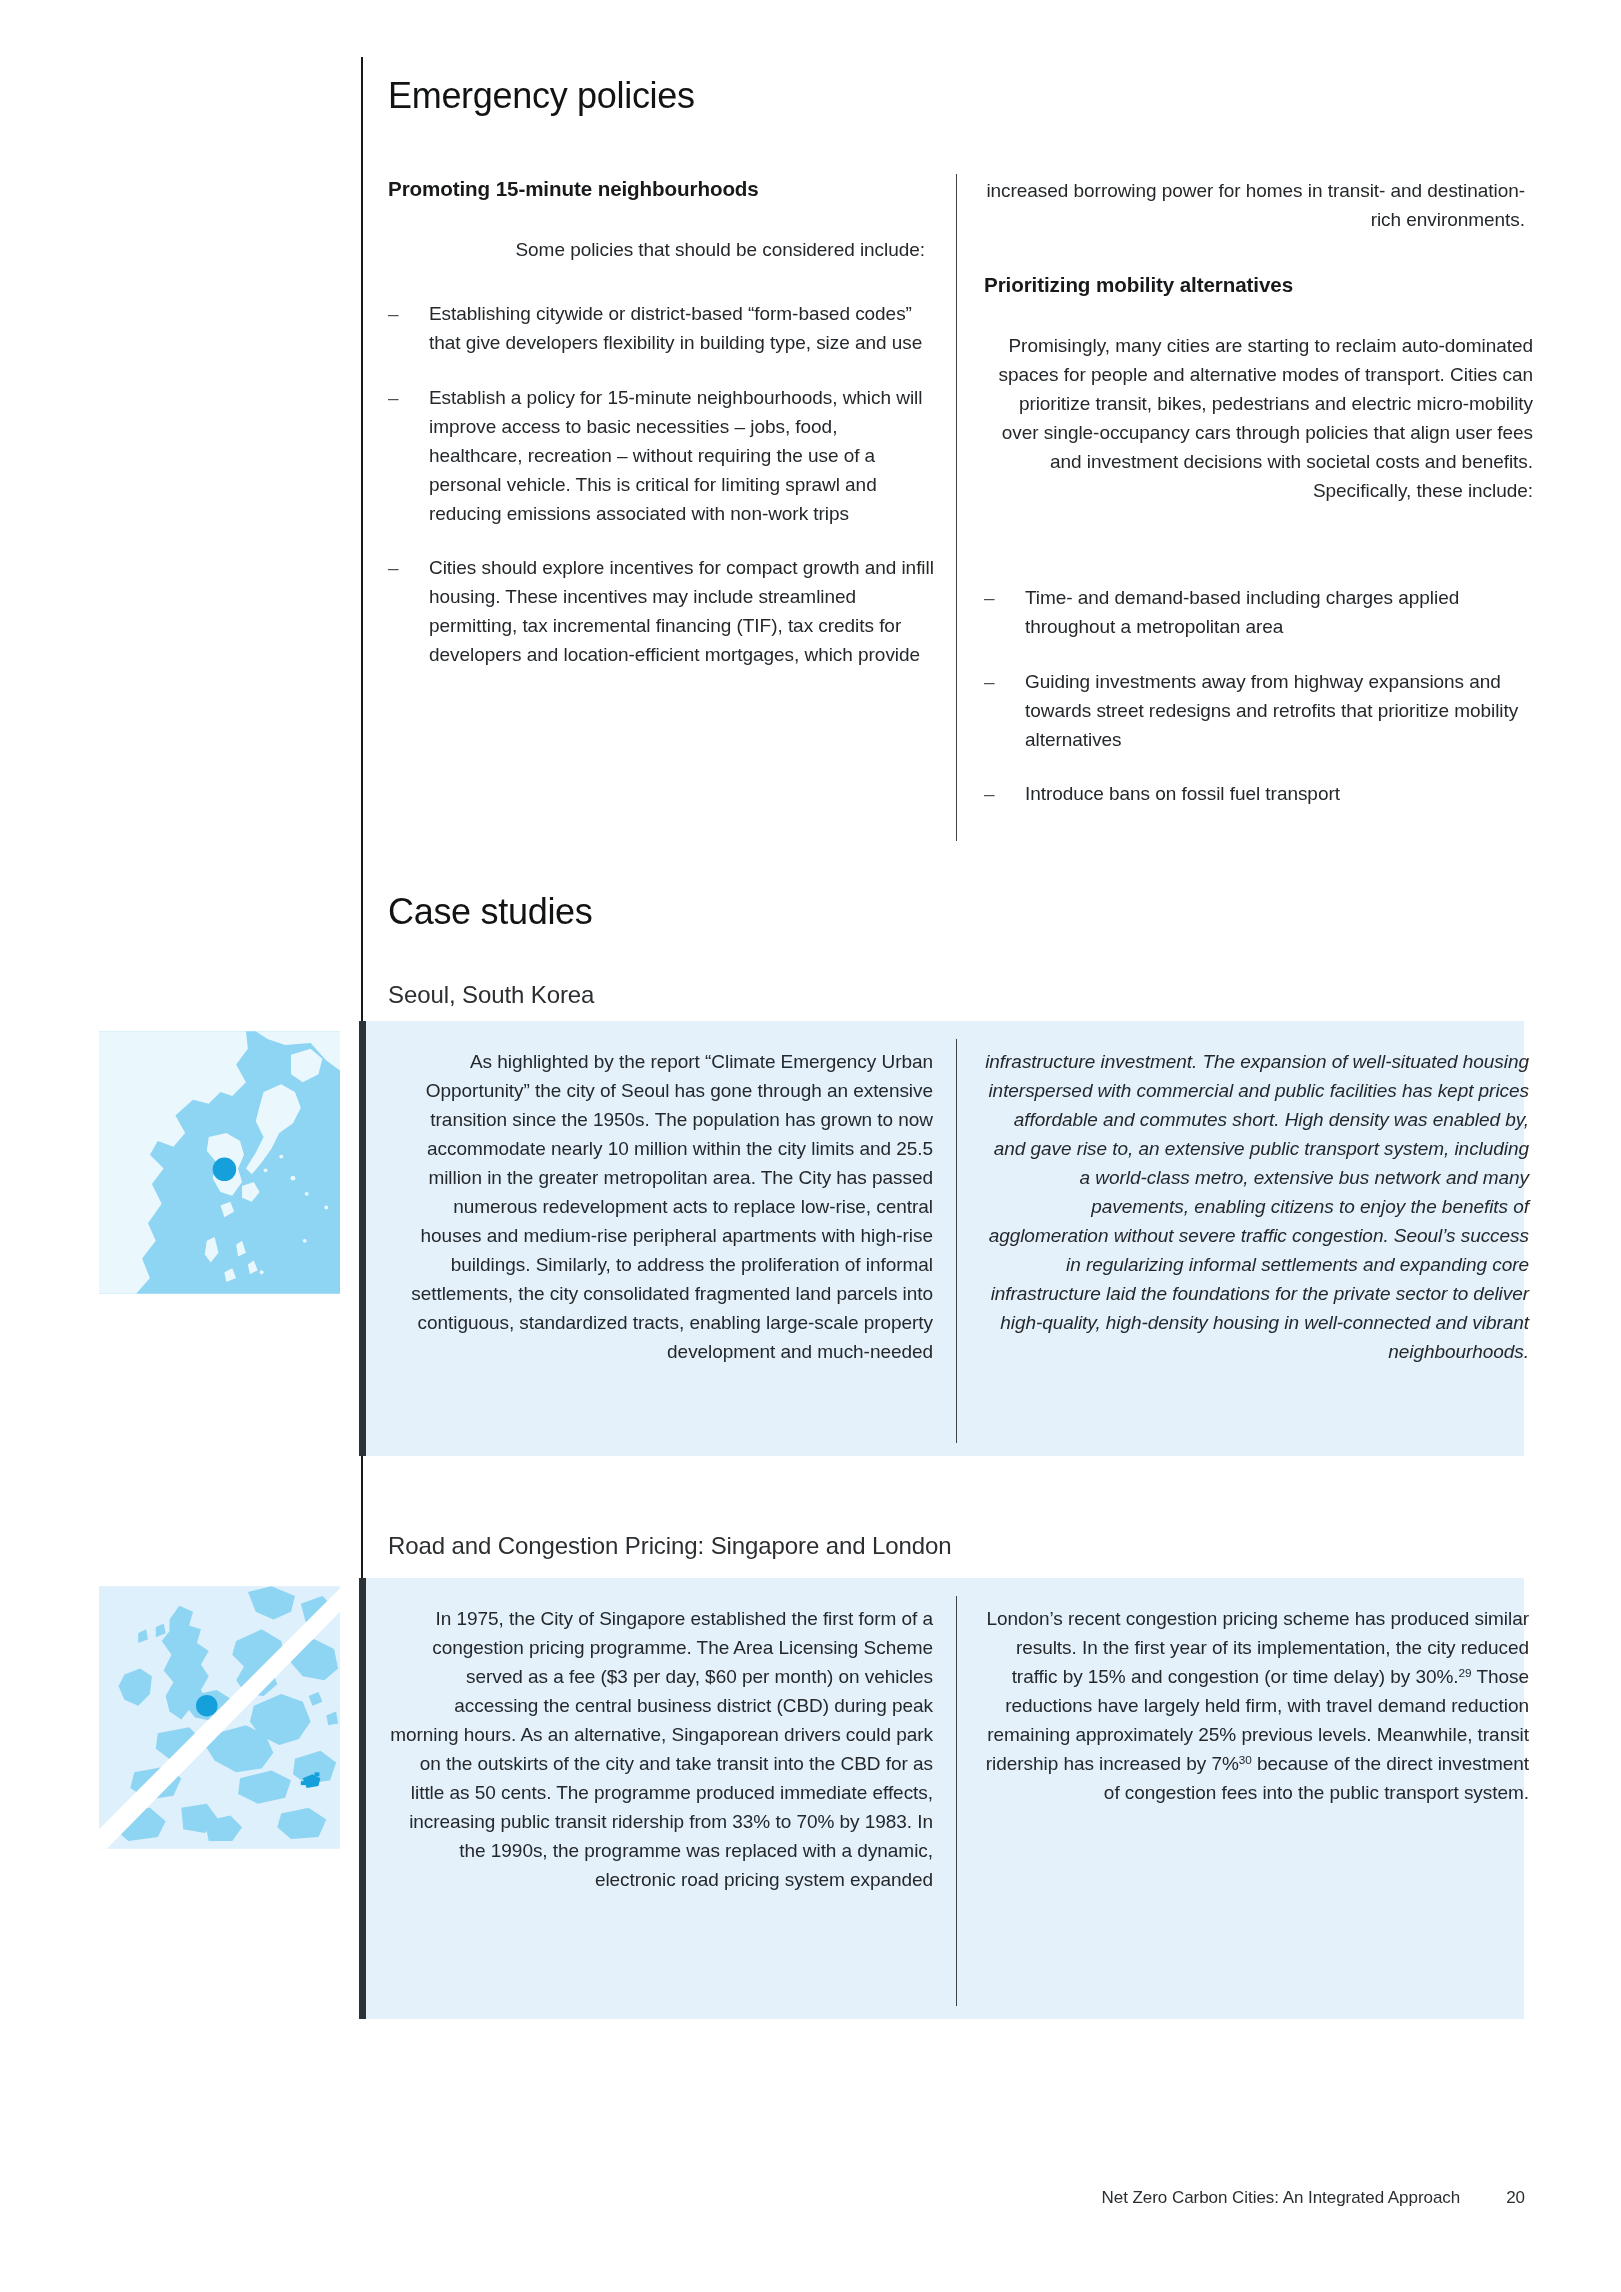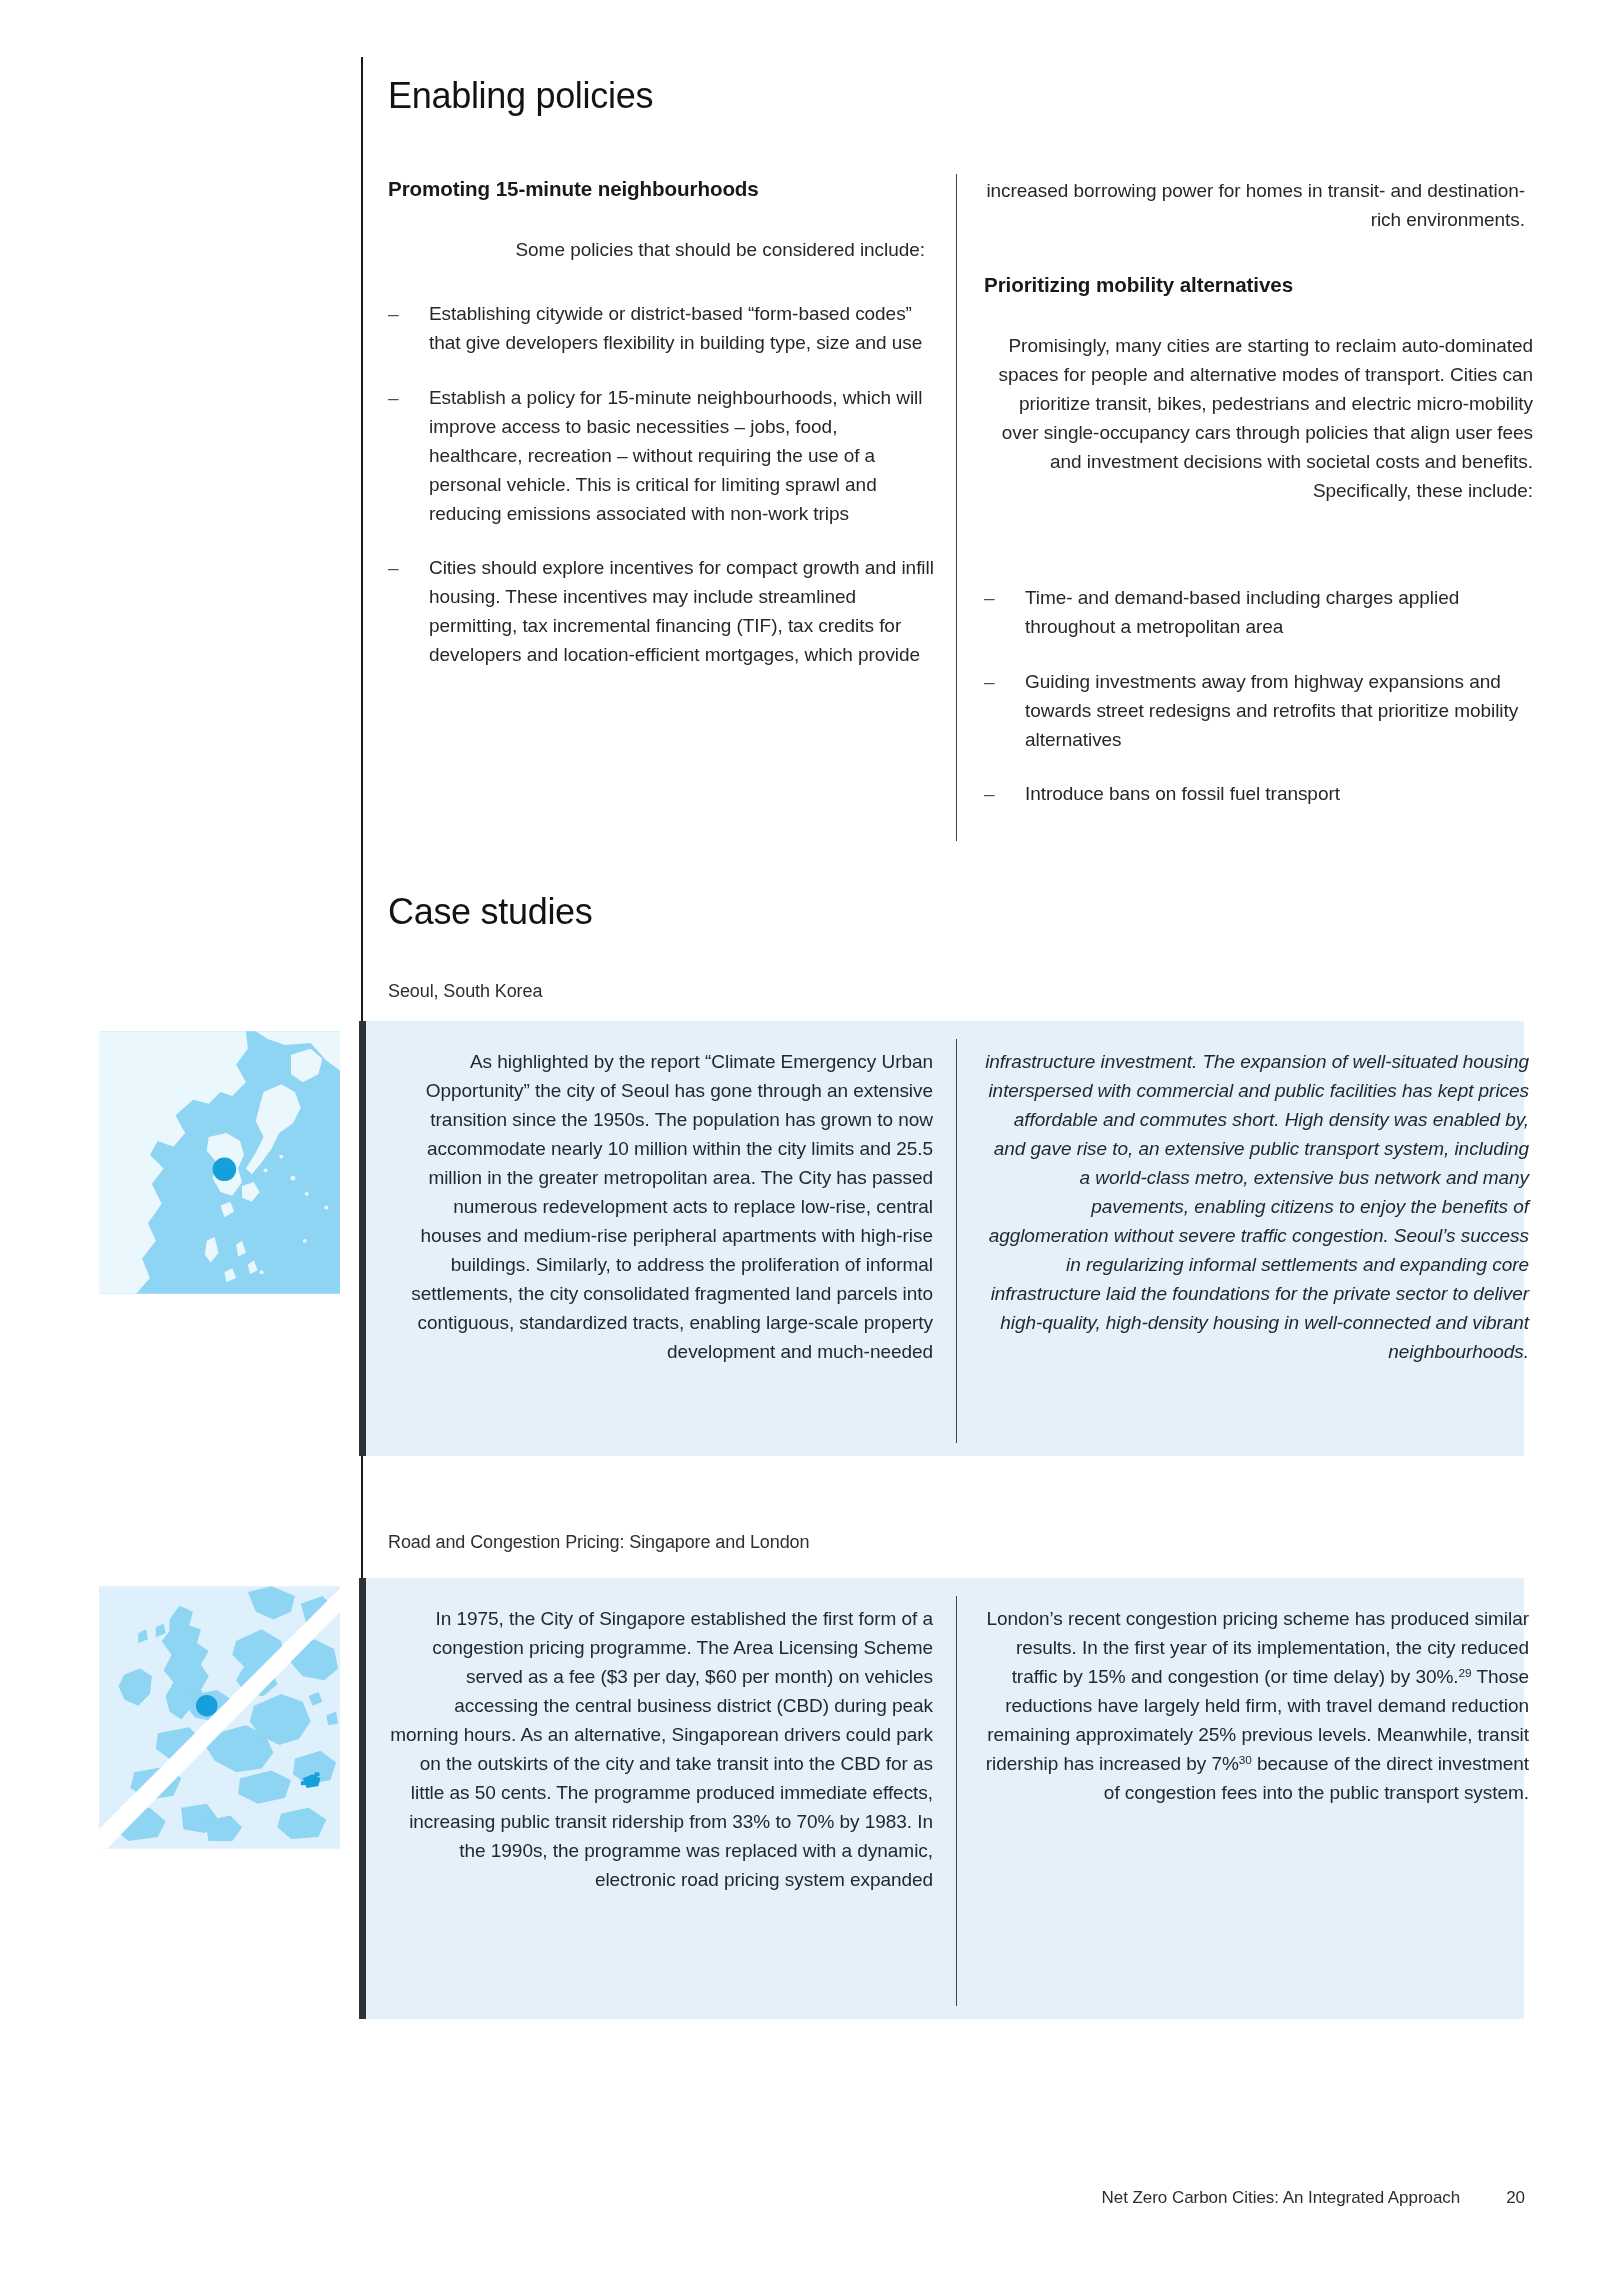--- a/index.html
+++ b/index.html
@@ -77,21 +77,21 @@
   .h2 {
     position: absolute;
     font-size: 20.6px;
     font-weight: 700;
     color: #17191b;
     line-height: 1.25;
     letter-spacing: -0.1px;
   }
   .h3 {
     position: absolute;
-    font-size: 18px;
+    font-size: 24px;
     font-weight: 400;
     color: #2b2f32;
     line-height: 1.25;
     letter-spacing: -0.1px;
   }
 
   
   .body {
     position: absolute;
     font-size: 19px;
@@ -145,21 +145,21 @@
 </head>
 <body>
 
 <div id="page">
 
   <div class="rule" id="rule-upper"></div>
   <div class="rule" id="rule-mid"></div>
   <div class="rule" id="rule-blue-1"></div>
   <div class="rule" id="rule-blue-2"></div>
 
-  <div class="h1" style="left:388px; top:76px; width:686px;">Enabling policies</div>
+  <div class="h1" style="left:388px; top:76px; width:686px;">Emergency policies</div>
 
   <div class="h2" style="left:388px; top:176px; width:529px;">Promoting 15-minute neighbourhoods</div>
 
   <div class="body" style="left:388px; top:235px; width:537px;">
     <p>Some policies that should be considered include:</p>
   </div>
 
   <div class="body" style="left:388px; top:299px; width:547px;">
     <ul class="dashlist">
       <li>

